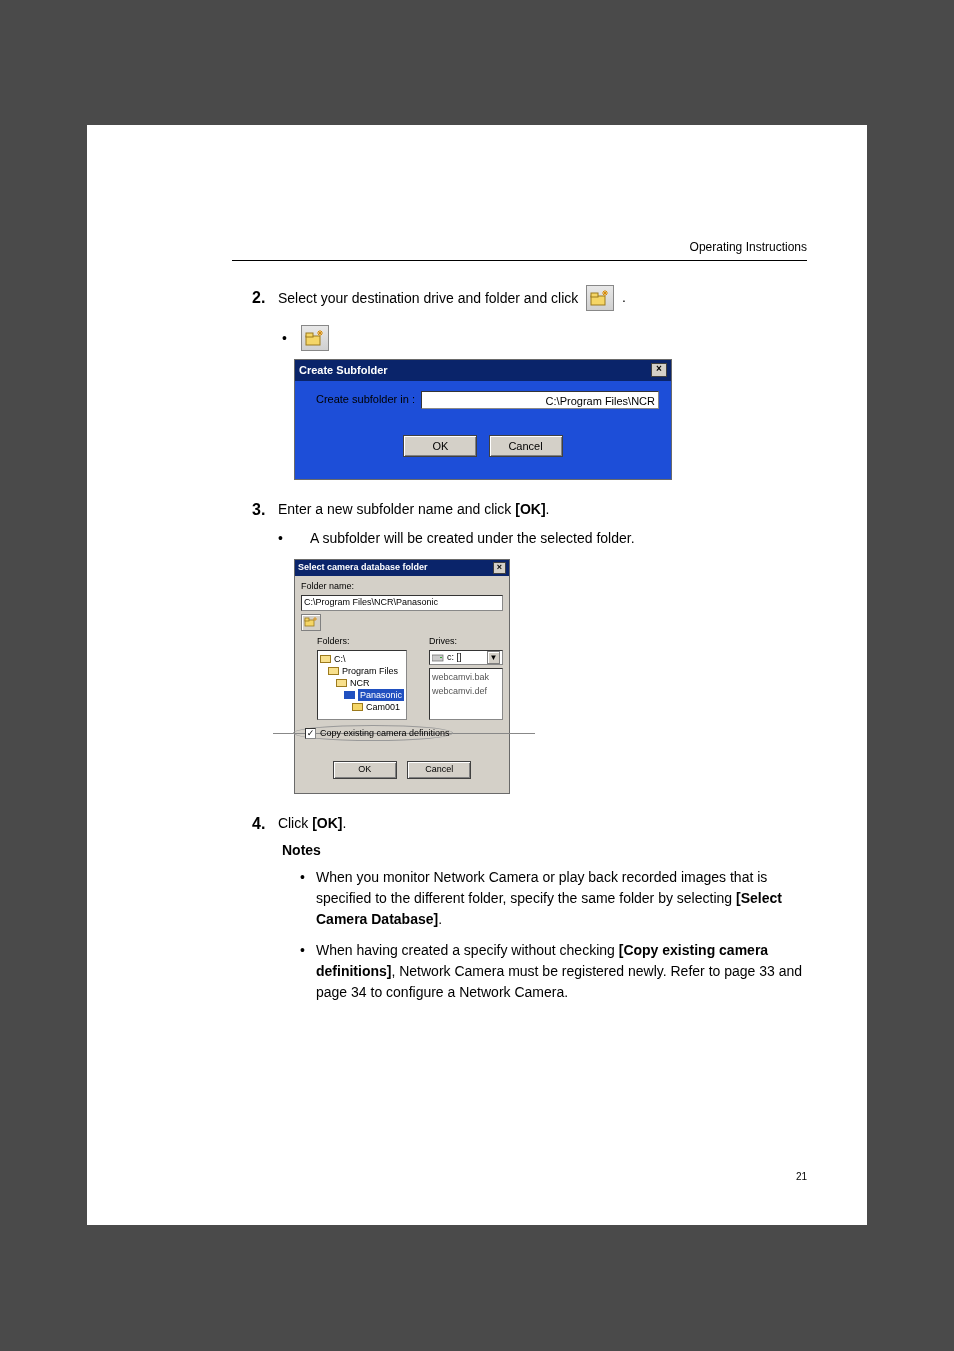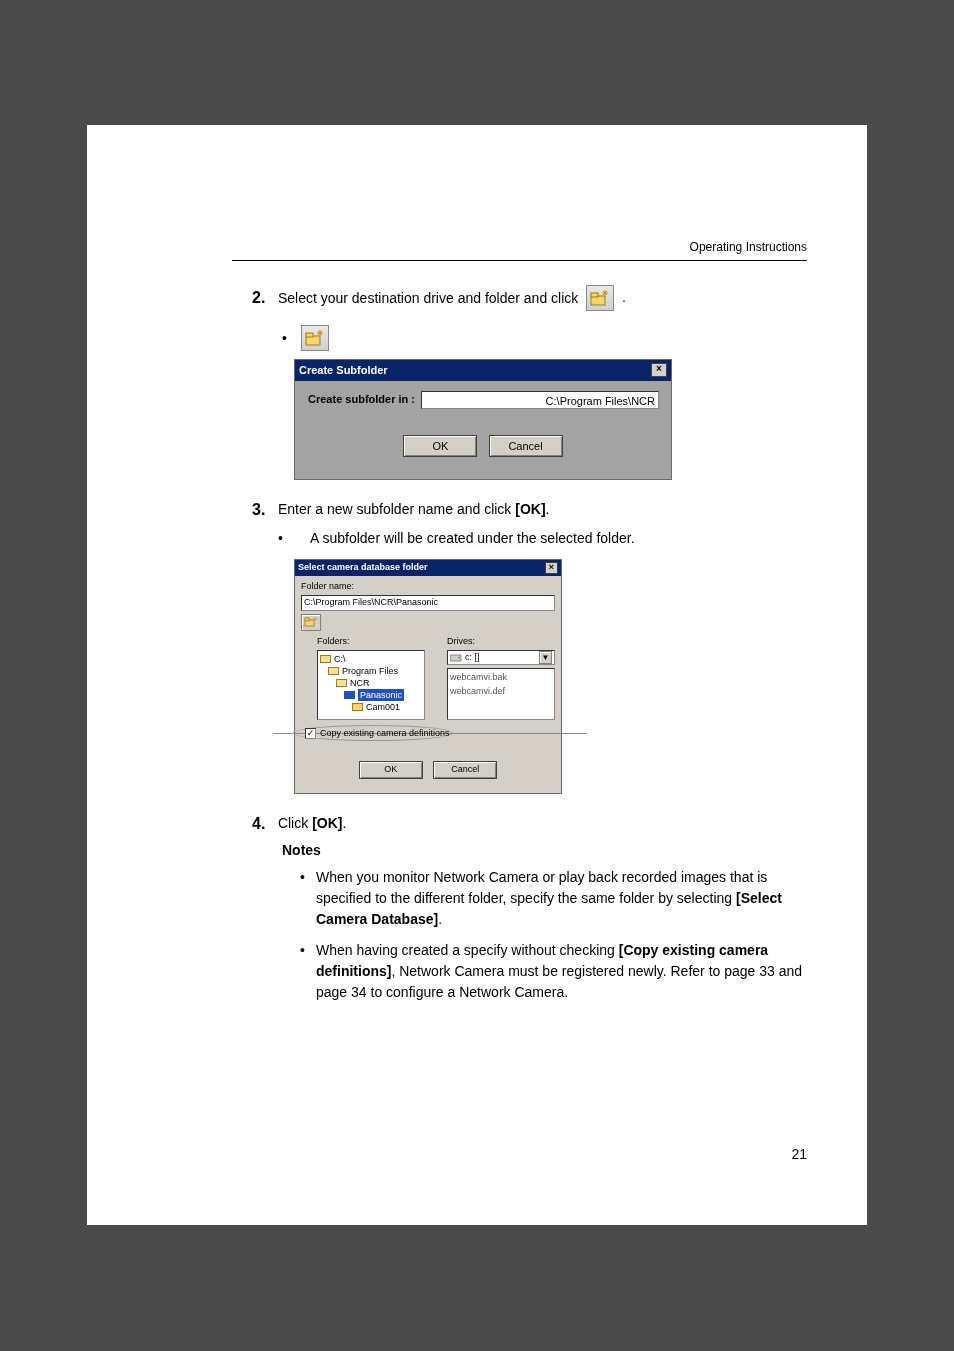--- a/index.html
+++ b/index.html
@@ -88,21 +88,21 @@
     content: "•";
     display: inline-block;
     width: 16px;
   }
   
   .dlg1 {
     margin: 6px 0 14px 42px;
     width: 378px;
     border: 1px solid #6a6a6a;
     font-size: 11px;
-    background: #a3a3a3;
+    background: #1d4ed8;
   }
   .dlg1-title {
     background: linear-gradient(#0a246a,#0a246a);
     color: #fff;
     padding: 2px 4px;
     display: flex;
     justify-content: space-between;
     align-items: center;
     font-weight: bold;
   }
@@ -122,21 +122,20 @@
   .dlg1-row {
     display: flex;
     align-items: center;
     margin-bottom: 10px;
     gap: 6px;
   }
   .dlg1-label {
     width: 108px;
     text-align: right;
     color:#000;
-    font-weight:bold;
   }
   .dlg1-input {
     flex: 1;
     height: 18px;
     border: 1px inset #888;
     background:#fff;
     font-size: 11px;
     padding: 1px 3px;
     color:#000;
     text-align:right;
@@ -152,21 +151,21 @@
     border: 1px solid #404040;
     background: #d4d0c8;
     font-size: 11px;
     text-align: center;
     margin: 12px 4px;
     box-shadow: inset 1px 1px 0 #fff, inset -1px -1px 0 #808080;
   }
   
   .dlg2 {
     margin: 8px 0 14px 42px;
-    width: 268px;
+    width: 216px;
     border: 1px solid #6a6a6a;
     background: #d4d0c8;
     font-size: 9px;
   }
   .dlg2-title {
     background: #0a246a;
     color:#fff;
     padding: 1px 3px;
     display:flex;
     justify-content:space-between;
@@ -251,23 +250,23 @@
     position: relative;
   }
   .notes-item::before {
     content: "•";
     position: absolute;
     left: 0;
   }
   .bold { font-weight: bold; }
   .pagenum {
     position: absolute;
-    bottom: 63px;
+    bottom: 43px;
     right: 60px;
-    font-size: 14px;
+    font-size: 10px;
   }
 </style>
 </head>
 <body>
 
 <div class="page">
 
   <div class="header-region">Operating Instructions</div>
   <hr class="header-rule">
 

